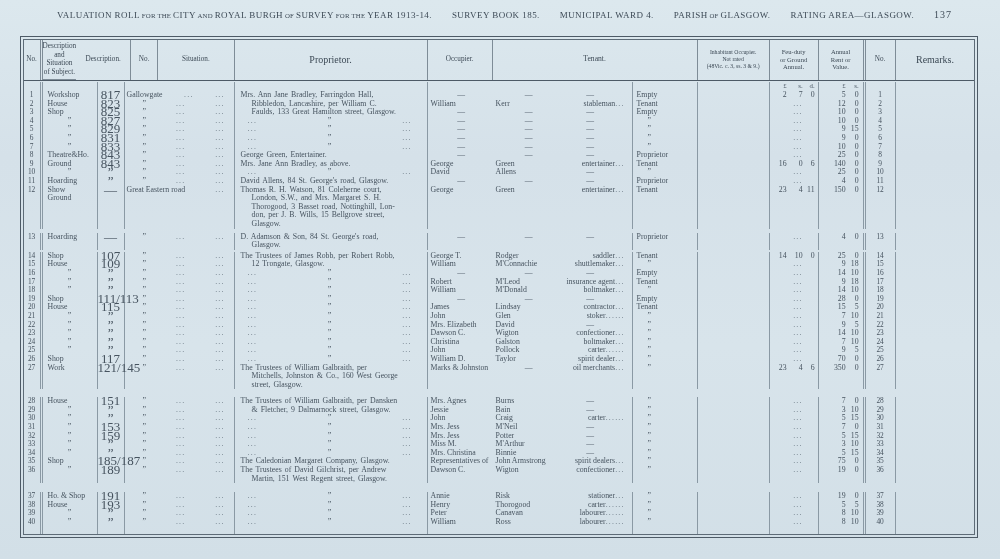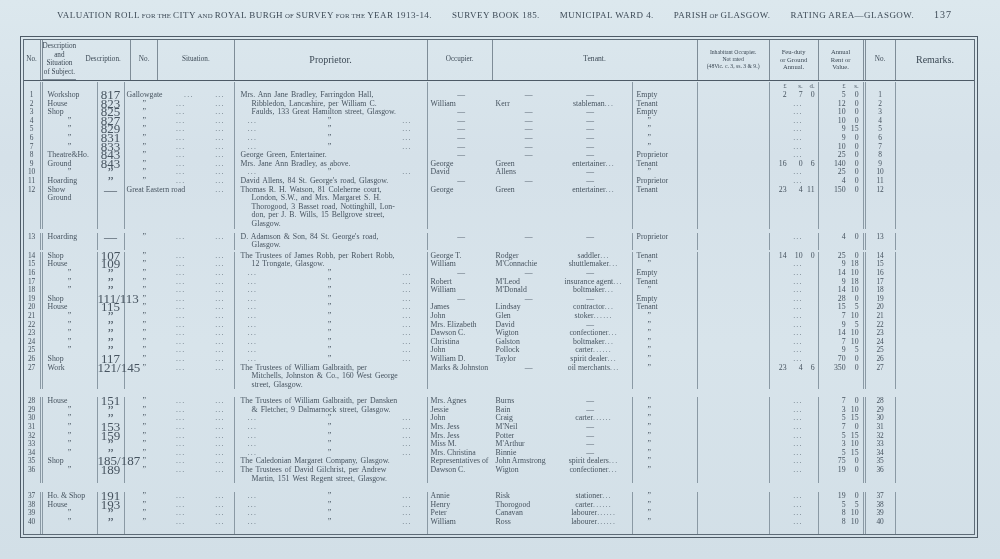--- a/index.html
+++ b/index.html
@@ -45,21 +45,21 @@
   .c-d.dit-cell{padding-left:0;text-align:center}
   .c-no{width:27px;text-align:center;font-size:13px}
   .c-sit{width:110px;display:flex;justify-content:space-between;padding:0 9px 0 2px}
   .c-sit .dit:first-child{margin-left:16px}
   .c-p{width:193px;padding-left:6px;word-spacing:1.1px}
   .c-p.ind{padding-left:17px}
   .c-p.pd{display:flex;justify-content:space-between;padding:0 15px 0 13px;word-spacing:0}
   .c-ten{width:205px;display:flex;border-right:1px solid #8a99a4}
   .t-f{width:67px;padding-left:3px;overflow:visible}
   .t-s{width:68px;padding-left:1px;overflow:visible}
-  .t-o{flex:1;display:flex;justify-content:center;padding-right:7px}
+  .t-o{flex:1;display:flex;justify-content:flex-end;padding-right:7px}
   .t-f.dash-cell,.t-s.dash-cell{padding-left:0;text-align:center}
   .t-o.center-one{justify-content:center;padding-right:14px}
   .c-oc{width:65px;padding-left:4px}
   .c-oc.dit-cell{padding-left:15px}
   .c-inh{width:72px}
   .c-feu{width:49px;display:flex}
   .c-feu span{display:inline-block;text-align:right}
   .m1{width:17px}.m2{width:16px}.m3{flex:1;padding-right:3px}
   .c-rent{width:47px;display:flex;border-right:3px double #8a99a4}
   .r1{width:27px;text-align:right}.r2{flex:1;text-align:right;padding-right:4px}

